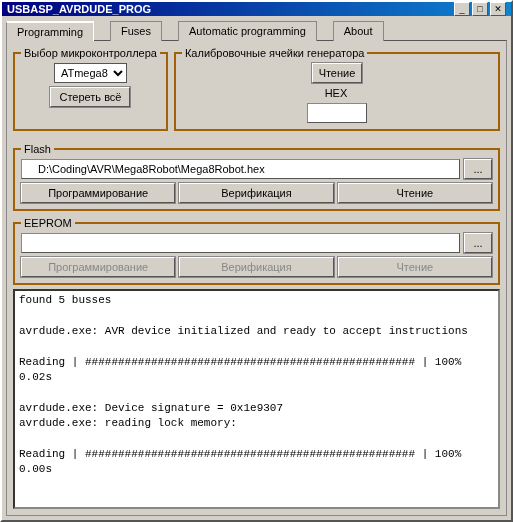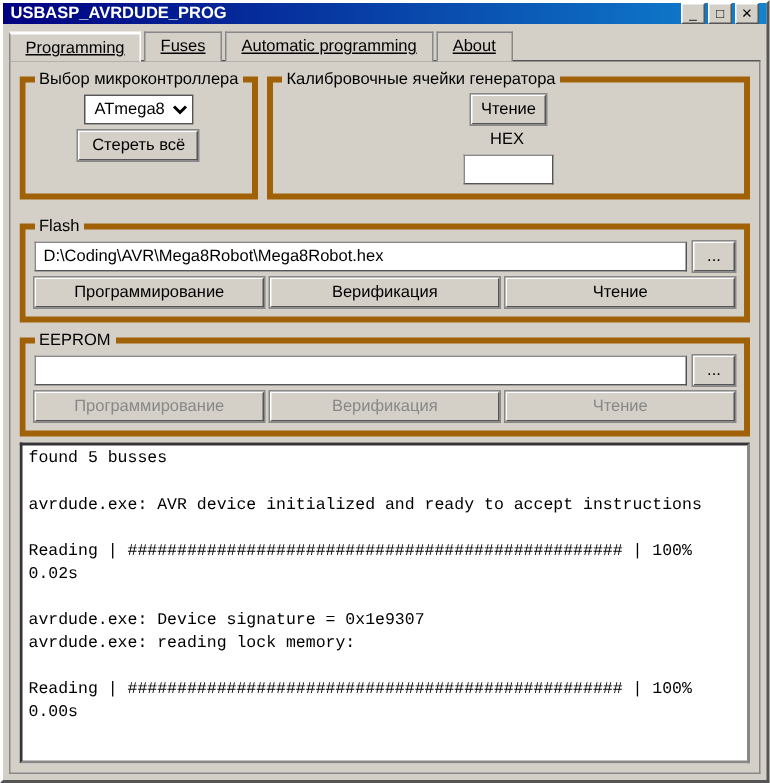--- a/index.html
+++ b/index.html
@@ -65,25 +65,24 @@
       flex: 1;
       display: flex;
       flex-direction: column;
       padding: 4px;
       overflow: hidden;
     }
 
     
     .tab-bar {
       display: flex;
-      gap: 2px;
+      gap: 16px;
       margin-bottom: 0;
       position: relative;
       z-index: 1;
-      text-decoration: underline;
     }
 
     .tab {
       padding: 3px 10px;
       background: #d4d0c8;
       border: 1px solid #888;
       border-bottom: none;
       cursor: pointer;
       font-size: 11px;
       position: relative;
@@ -104,21 +103,21 @@
       background: #d4d0c8;
       padding: 6px;
       flex: 1;
       display: flex;
       flex-direction: column;
       overflow: hidden;
     }
 
     
     fieldset {
-      border: 4px solid #a16207;
+      border: 2px solid #a16207;
       margin-bottom: 6px;
       padding: 4px 6px 6px 6px;
     }
 
     legend {
       font-size: 11px;
       padding: 0 3px;
     }
 
     .row {
@@ -133,21 +132,21 @@
       margin-bottom: 0;
     }
 
     
     input[type="text"] {
       background: white;
       border: 1px solid #555;
       border-top-color: #888;
       border-left-color: #888;
       font-size: 11px;
-      padding: 1px 5px;
+      padding: 1px 16px;
       height: 20px;
     }
 
     select {
       height: 20px;
       font-size: 11px;
       border: 1px solid #555;
       background: white;
       padding: 0 2px;
     }

